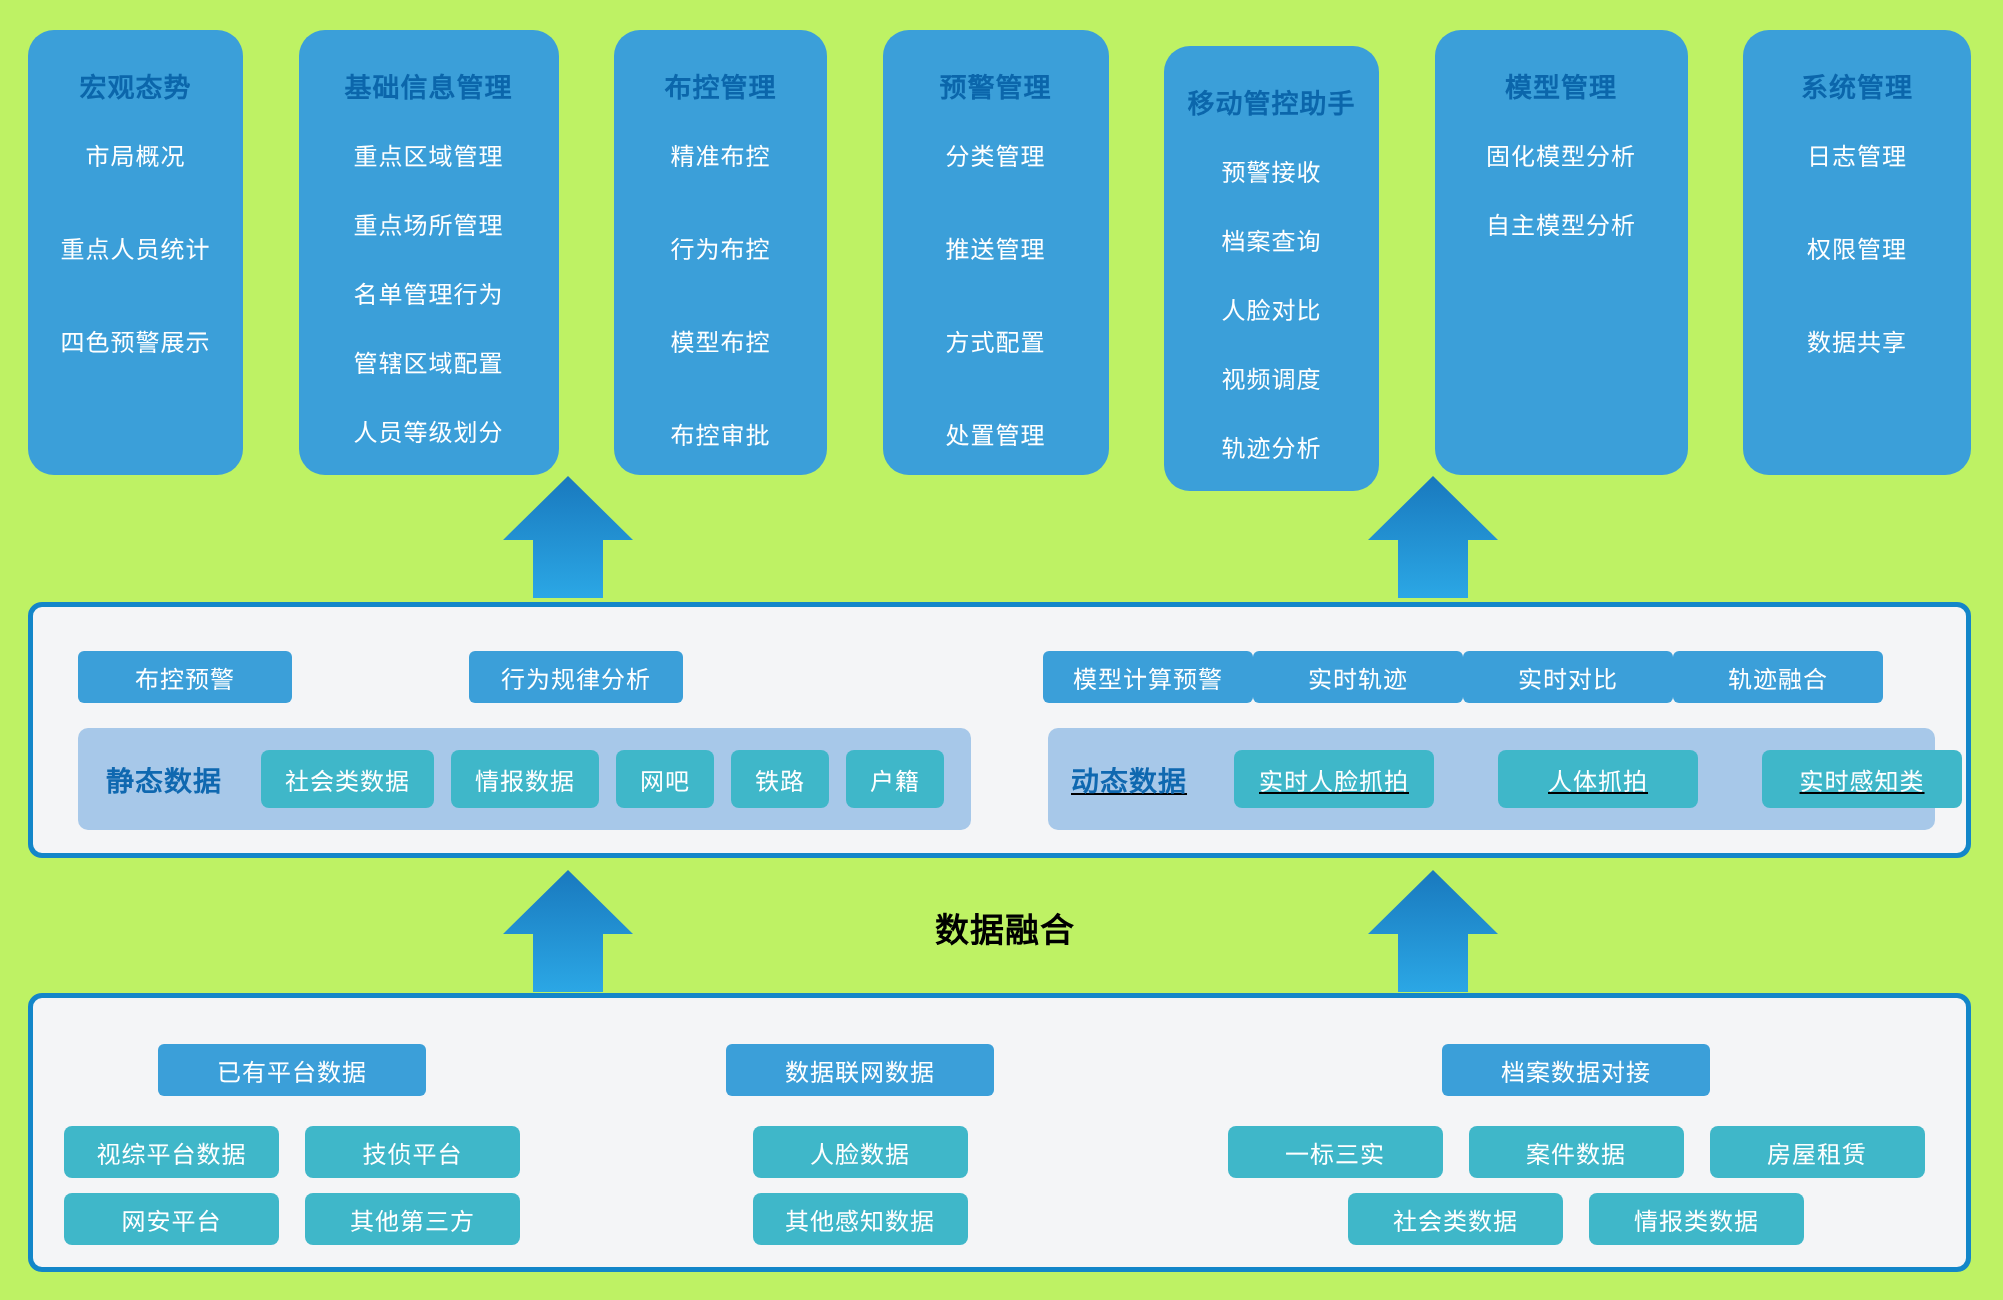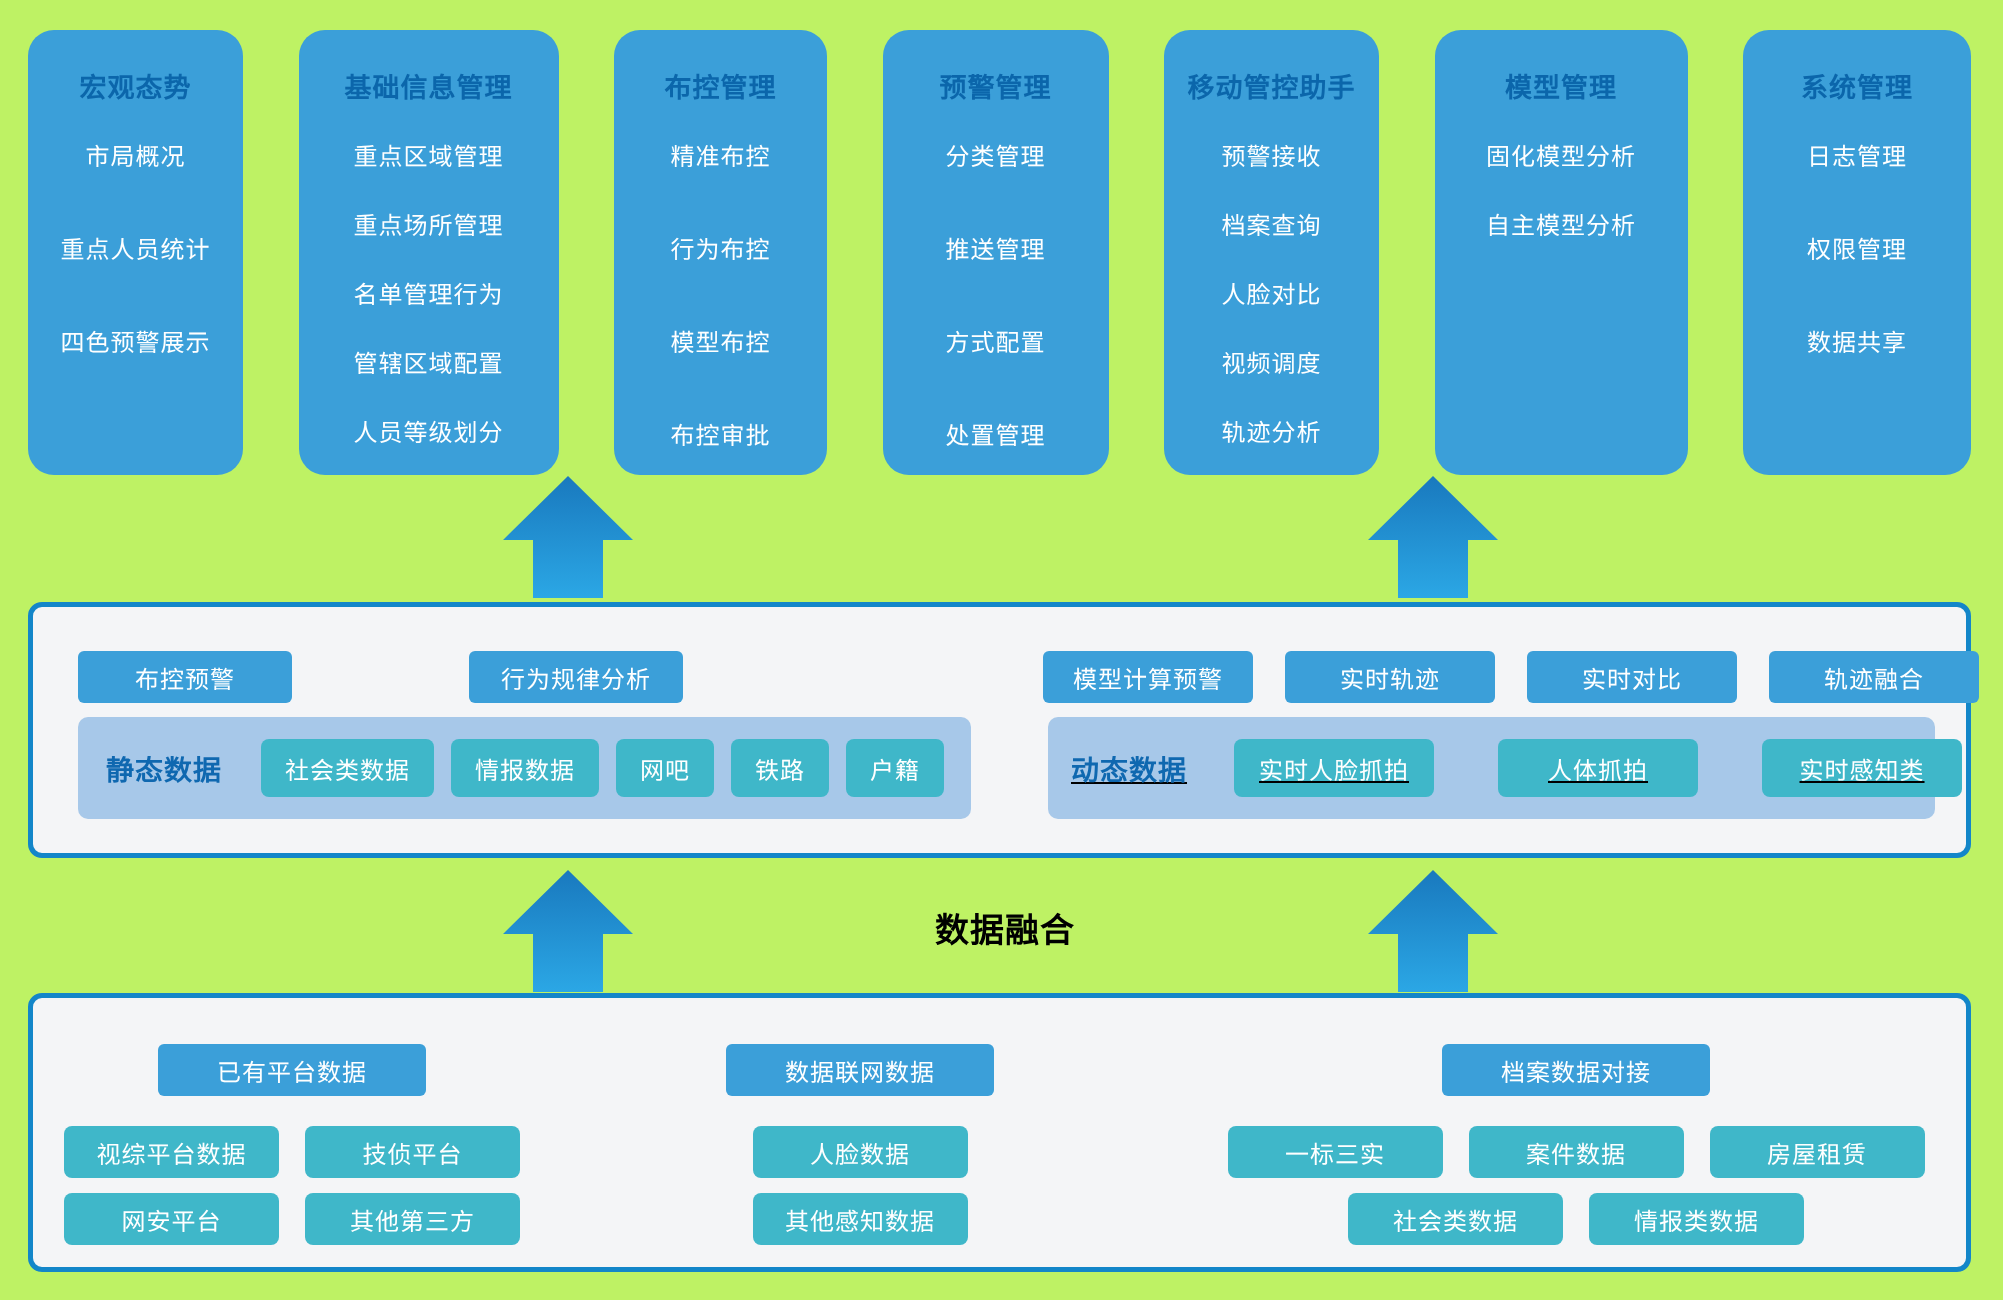--- a/index.html
+++ b/index.html
@@ -12,21 +12,21 @@
   .canvas{position:relative; width:2003px; height:1300px; background:#bef264; overflow:hidden;}
 
   
   .modules{position:absolute; left:28px; top:30px; width:1943px; height:445px;
            display:flex; justify-content:space-between;}
   .module{height:445px; background:var(--module_fill); border-radius:26px; position:relative;}
   .modules > div:nth-of-type(1){width:215px;}
   .modules > div:nth-of-type(2){width:260px;}
   .modules > div:nth-of-type(3){width:213px;}
   .modules > div:nth-of-type(4){width:226px;}
-  .modules > div:nth-of-type(5){width:215px;}
+  .modules > div:nth-of-type(5){width:215px;margin-top:16px;}
   .modules > div:nth-of-type(6){width:253px;}
   .modules > div:nth-of-type(7){width:228px;}
   .modules > div:nth-of-type(8){width:211px;}
   .module-title{margin-top:36px; text-align:center; font-size:27px; font-weight:bold;
                 color:var(--module_header_text); letter-spacing:1px;}
   .module-items{position:absolute; left:0; right:0; top:78px;}
   .module-items.n2,.module-items.n5{top:90px;}
   .slot{height:93px; display:flex; align-items:center; justify-content:center;
         color:var(--white_text); font-size:24px; letter-spacing:1px;}
   .module-items.n2 .slot,.module-items.n5 .slot{height:69px;}
@@ -43,24 +43,24 @@
 
   .btn-blue{background:var(--module_fill); color:var(--white_text); font-size:24px;
             height:52px; min-width:214px; border-radius:6px; display:flex;
             align-items:center; justify-content:center; letter-spacing:1px; padding:0 18px;}
   .btn-teal{background:var(--teal_fill); color:var(--white_text); font-size:24px;
             height:58px; border-radius:8px; display:flex; align-items:center;
             justify-content:center; padding:0 24px; letter-spacing:1px;}
 
   .left-buttons{position:absolute; left:45px; top:44px; width:605px;
                 display:flex; justify-content:space-between;}
-  .right-buttons{position:absolute; left:1010px; top:44px; display:flex; gap:32px;}
+  .right-buttons{position:absolute; left:1010px; top:44px; display:flex; gap:0;}
   .right-buttons .btn-blue{min-width:210px;}
 
-  .data-bar{position:absolute; top:110px; height:102px; background:var(--bar_fill);
+  .data-bar{position:absolute; top:121px; height:102px; background:var(--bar_fill);
             border-radius:10px; display:flex; align-items:center;}
   .data-bar.static{left:45px; width:893px; padding-left:28px;}
   .data-bar.dynamic{left:1015px; width:887px; padding-left:23px;text-decoration:underline;}
   .bar-label{font-size:28px; font-weight:bold; color:var(--bar_label_text);
              letter-spacing:1px; flex:0 0 auto;}
   .bar-chips{display:flex; align-items:center;}
   .data-bar.static .bar-chips{margin-left:39px; gap:17px;}
   .data-bar.dynamic .bar-chips{margin-left:47px; gap:64px;}
   .data-bar.dynamic .btn-teal{min-width:200px;}
 

